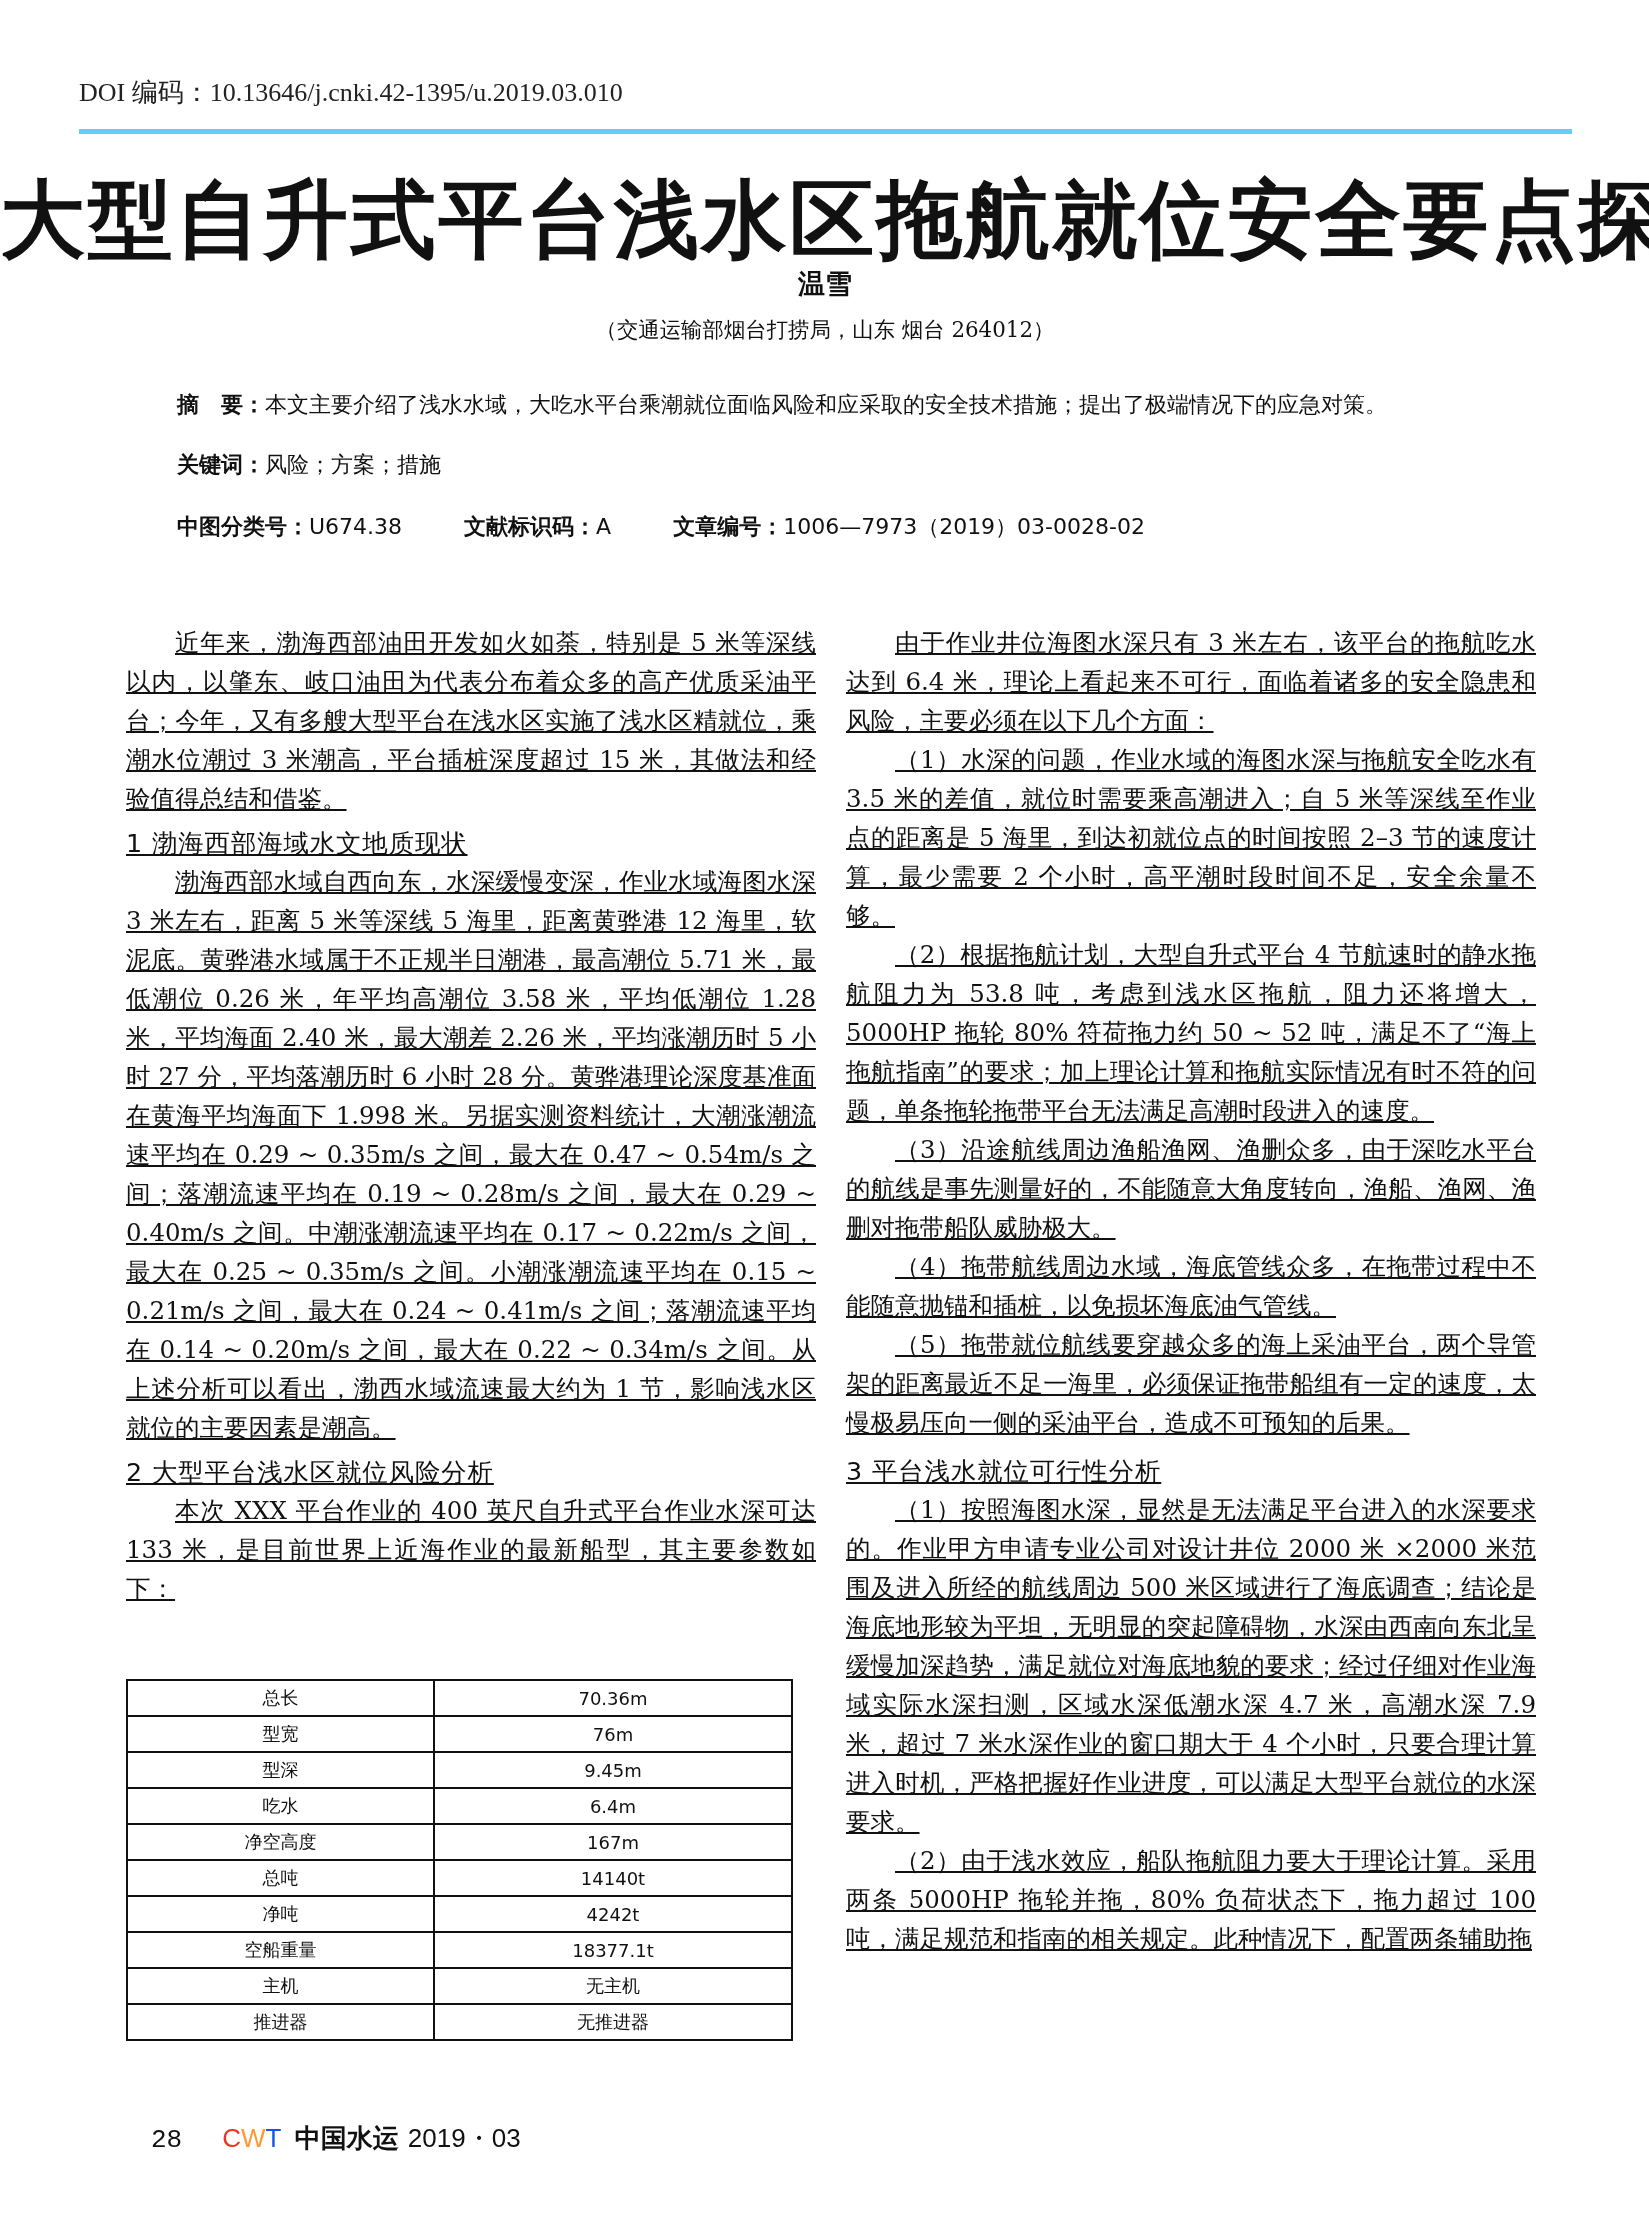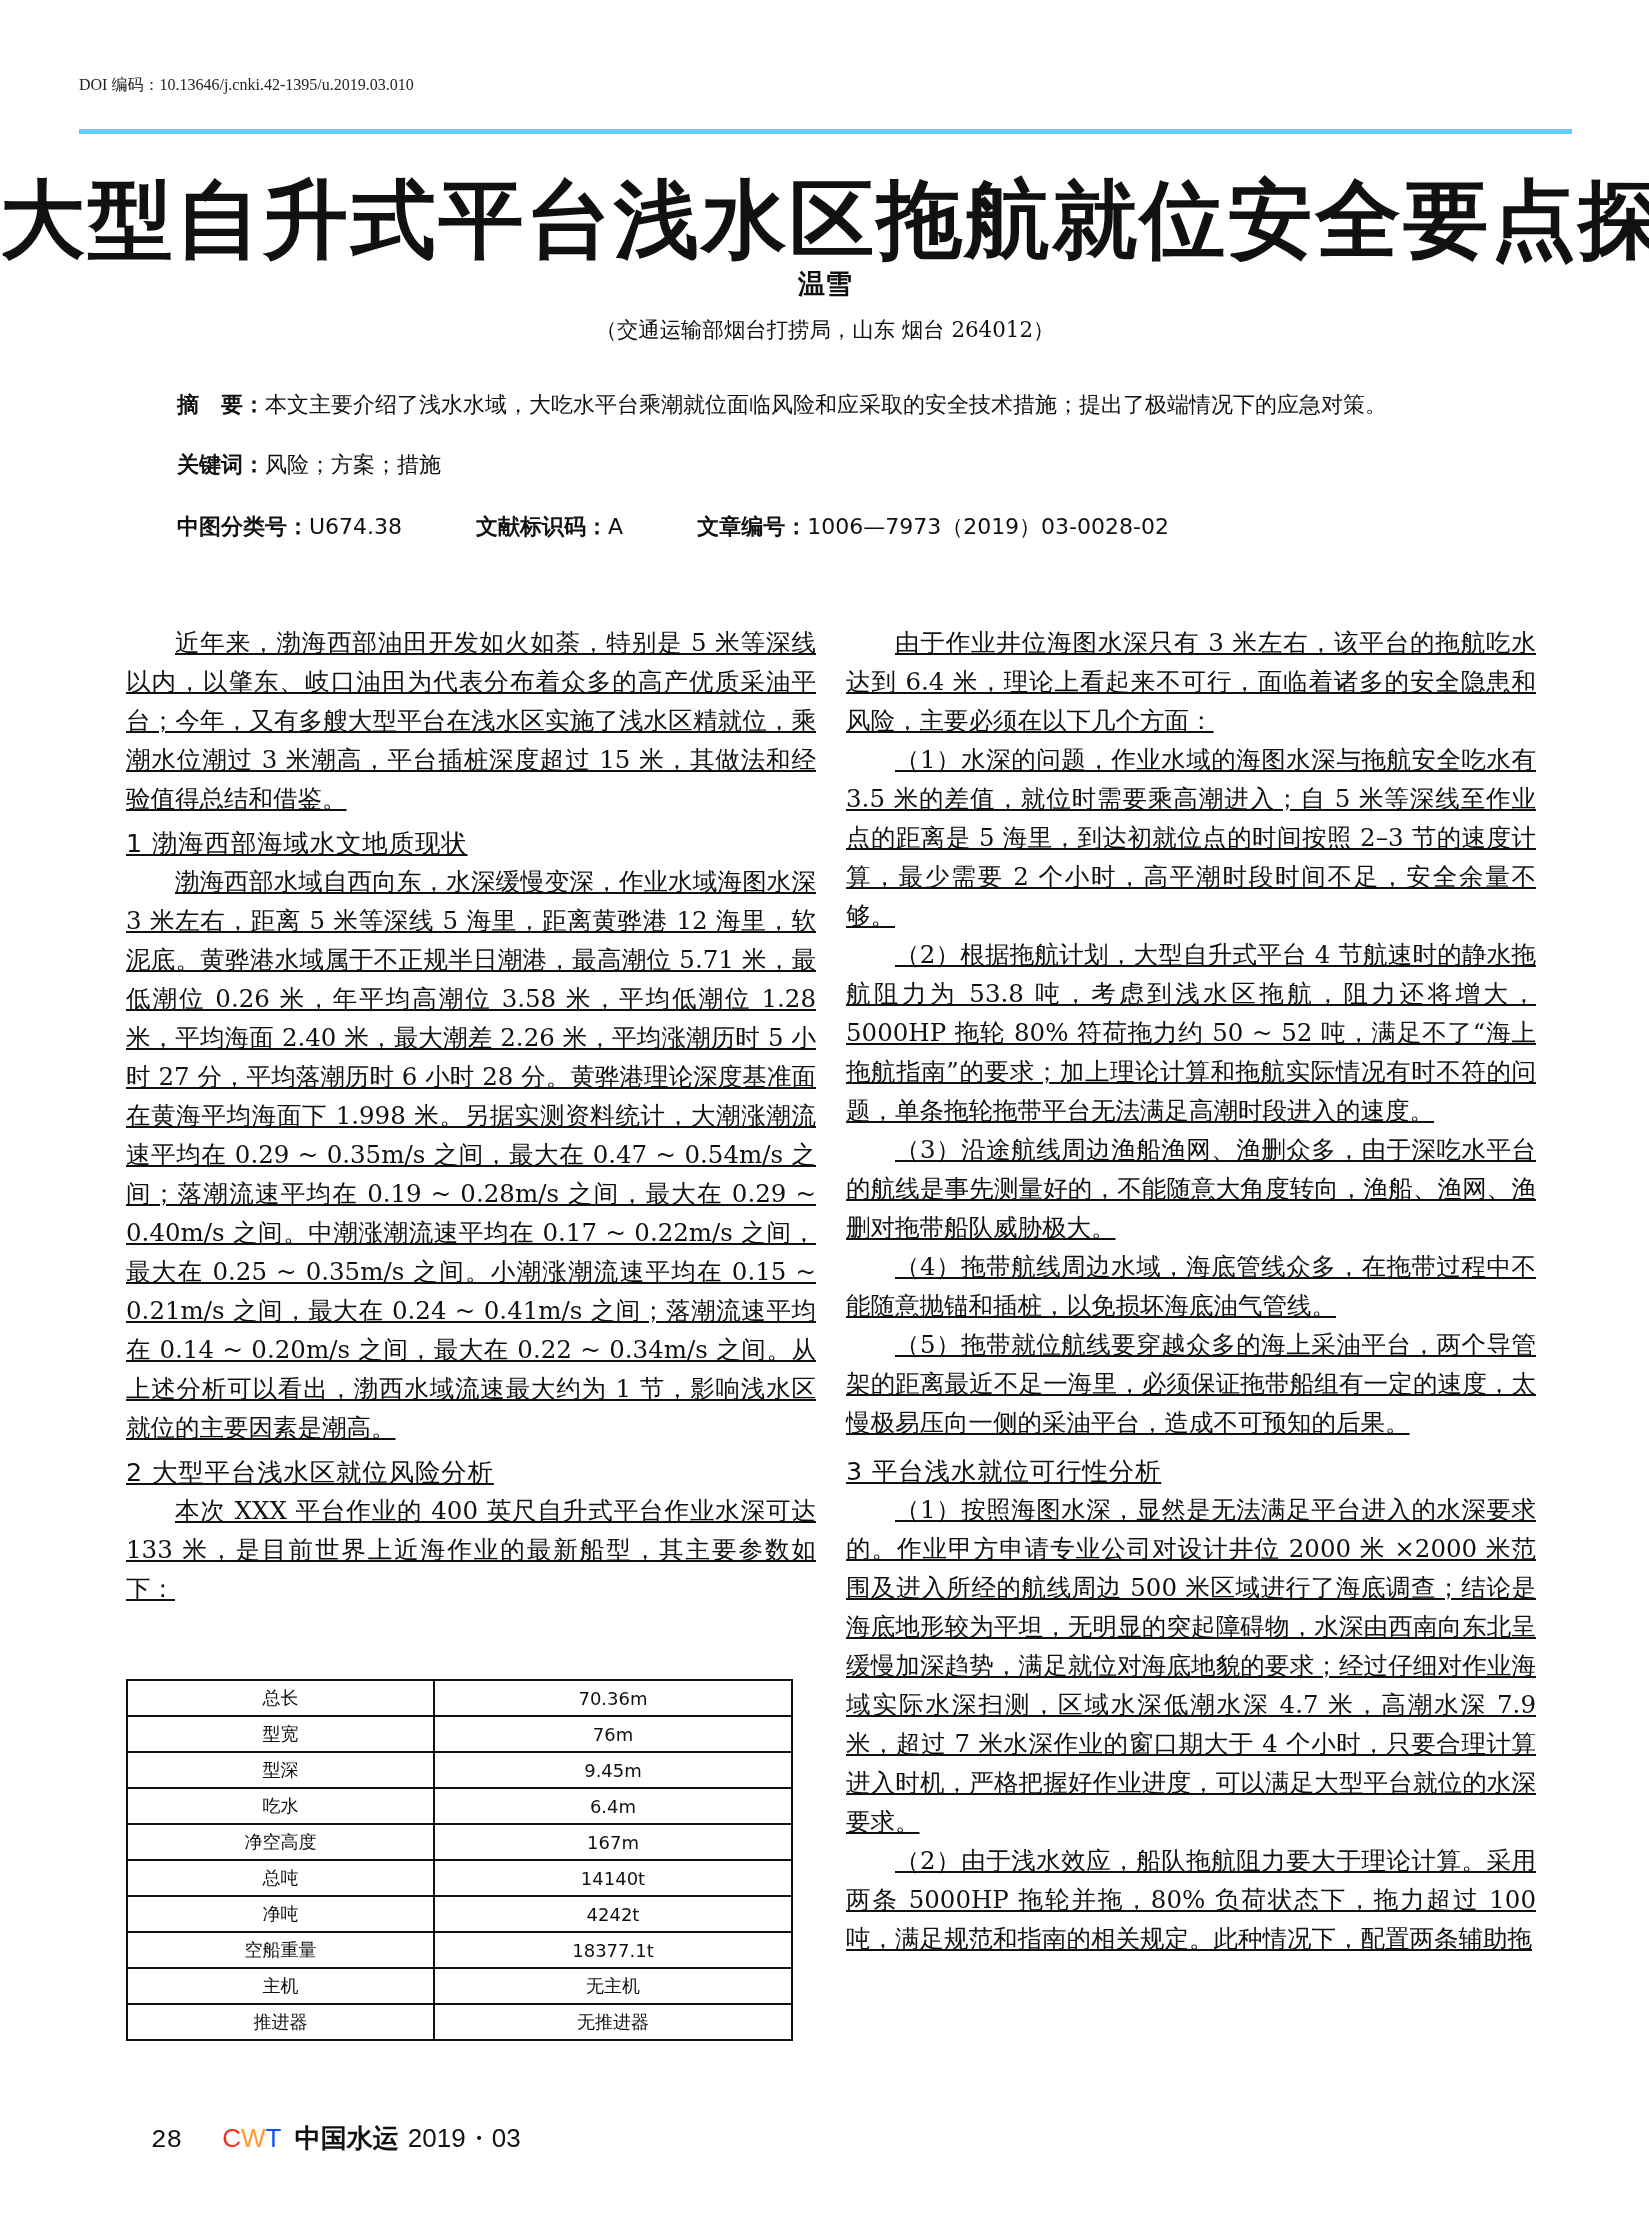--- a/index.html
+++ b/index.html
@@ -1,27 +1,27 @@
 <!DOCTYPE html>
 <html style="font-size:7.1px"><head>
 <meta charset="utf-8">
 <style>
   html, body { margin:0; padding:0; background:#ffffff; }
   body { width:1650px; height:2239px; position:relative; overflow:hidden; color:#111; font-family:"DejaVu Serif","Liberation Serif",serif; }
   .abs { position:absolute; }
-  #doi { left:79px; top:75px; font-size:16px; font-family:"Liberation Serif","DejaVu Serif",serif; color:#222; white-space:nowrap; }
+  #doi { left:79px; top:75px; font-size:26px; font-family:"Liberation Serif","DejaVu Serif",serif; color:#222; white-space:nowrap; }
   #rule { left:79px; top:129px; width:1493px; height:4.9px; background:#66ccff; }
   #title { left:0; top:163px; width:1650px; text-align:center; font-size:85px; font-weight:bold; font-family:"DejaVu Serif","Liberation Serif",serif; letter-spacing:2.7px; white-space:nowrap; }
   #author { left:0; top:266px; width:1650px; text-align:center; font-size:27px; font-weight:bold; font-family:"DejaVu Sans",sans-serif; }
   #affil { left:0; top:315px; width:1650px; text-align:center; font-size:21.4px; font-family:"DejaVu Serif",serif; }
   .meta { left:177px; width:1319px; font-size:22px; line-height:40px; font-family:"DejaVu Serif",serif; }
   .meta .lbl { font-weight:bold; font-family:"DejaVu Sans",sans-serif; }
   #abstract { top:385px; }
   #keywords { top:445px; }
-  #classrow { top:507px; font-family:"DejaVu Sans",sans-serif; display:flex; gap:12px; white-space:nowrap; }
+  #classrow { top:507px; font-family:"DejaVu Sans",sans-serif; display:flex; gap:0; white-space:nowrap; }
   #classrow .cell { margin-right:62px; }
   .col { position:absolute; width:690px; font-size:24.5px; line-height:39px; text-align:justify; font-family:"DejaVu Serif","Liberation Serif",serif;text-decoration:underline; }
   .col p { margin:0; text-indent:2em; }
   .col h2 { margin:6.2px 0 0 0; font-size:25.4px; font-weight:normal; line-height:38px; font-family:"DejaVu Sans",sans-serif; letter-spacing:0.9px; }
   #left-col { left:126px; top:623px; }
   #right-col { left:846px; top:623px; }
   #spec-table { position:absolute; left:126px; top:1679px; width:667px; border-collapse:collapse; font-family:"DejaVu Sans",sans-serif; font-size:18px; }
   #spec-table td { border:2.2px solid #111; height:34px; text-align:center; padding:0; }
   #spec-table td.k { width:305px; }
   #footer { left:103px; top:2121px; white-space:nowrap; font-size:26px; display:flex; align-items:baseline; }

